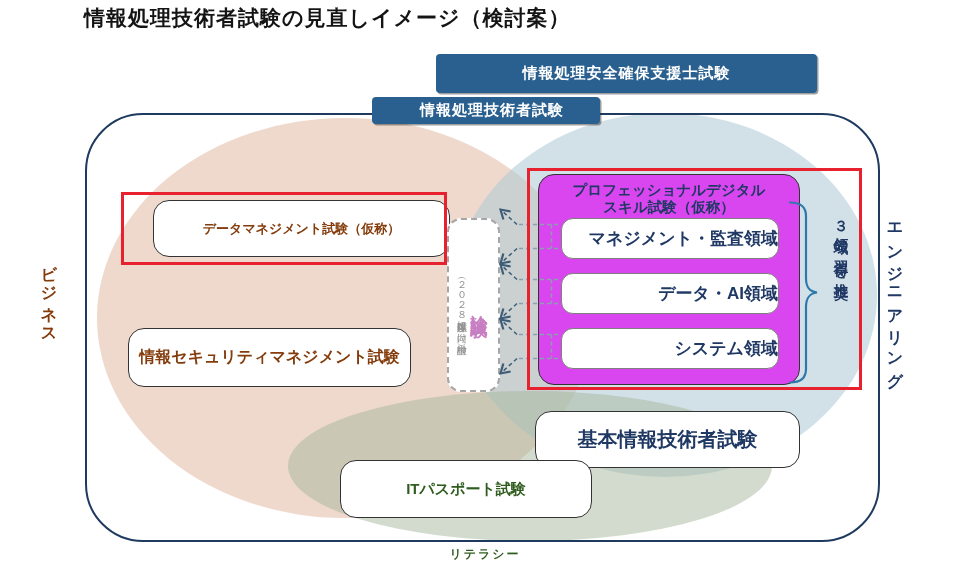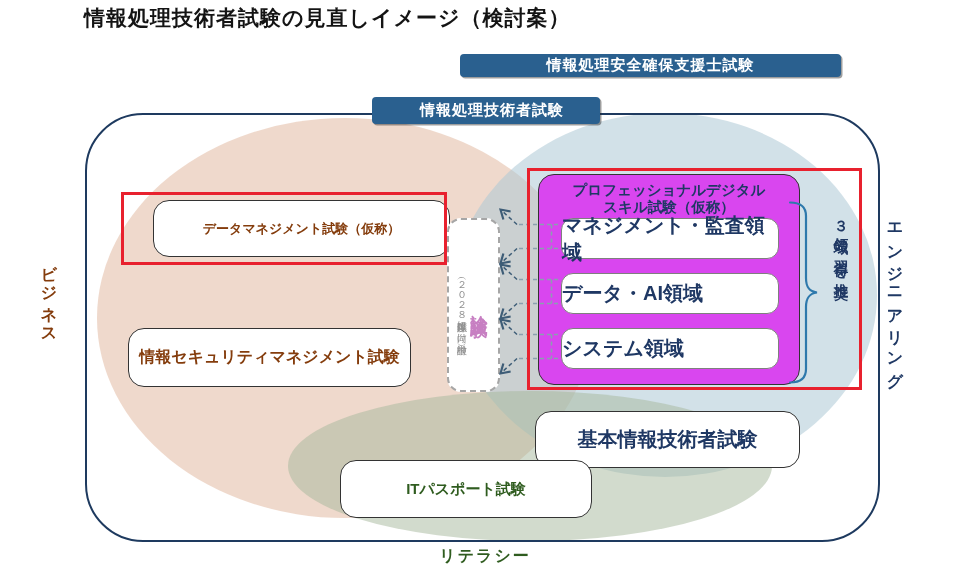--- a/index.html
+++ b/index.html
@@ -15,21 +15,21 @@
   }
   .abs{position:absolute;}
   .title{
     left:84px;top:4px;font-size:21px;font-weight:bold;color:#141414;letter-spacing:1px;z-index:7;
   }
   .banner{
     background:var(--banner-blue);color:#fff;font-weight:bold;font-size:15px;
     display:flex;align-items:center;justify-content:center;border-radius:4px;
     box-shadow:1.5px 1.5px 0 rgba(40,40,40,.45);z-index:6;letter-spacing:1px;
   }
-  .banner-top{left:460px;top:54px;width:381px;height:23px;}
+  .banner-top{left:436px;top:54px;width:381px;height:39px;}
   .banner-mid{left:372px;top:97px;width:216px;height:27px;padding-left:12px;}
   .venn-rect{
     left:85px;top:113px;width:795px;height:429px;border:2.5px solid var(--rect-border);
     border-radius:58px;background:#fff;overflow:hidden;z-index:1;box-sizing:border-box;
   }
   .ellipse{position:absolute;border-radius:50%;}
   .el-business{left:10px;top:3px;width:496px;height:400px;background:var(--ellipse-business);opacity:.55;}
   .el-engineering{left:366px;top:-2px;width:424px;height:364px;background:var(--ellipse-engineering);opacity:.55;}
   .el-literacy{left:201px;top:276px;width:484px;height:150px;background:var(--ellipse-literacy);opacity:.5;}
   .exam-box{
@@ -48,36 +48,36 @@
   .pro-box{
     left:538px;top:174px;width:262px;height:211px;background:#d946ef;border:1.5px solid var(--outline-dark);
     border-radius:16px;z-index:3;box-sizing:border-box;
   }
   .pro-title{
     position:absolute;left:0;top:7px;width:100%;text-align:center;font-weight:bold;
     font-size:14.5px;line-height:1.18;color:var(--navy);
   }
   .area-box{
     position:absolute;left:22px;width:218px;height:41px;background:#fff;border:1.5px solid #7F7F7F;
-    border-radius:12px;display:flex;align-items:center;justify-content:flex-start;
-    font-weight:bold;font-size:20px;color:var(--navy);box-sizing:border-box;
+    border-radius:12px;display:flex;align-items:center;justify-content:flex-end;
+    font-weight:bold;font-size:17px;color:var(--navy);box-sizing:border-box;
   }
   .area-1{top:43px;} .area-2{top:98px;} .area-3{top:153px;}
   .essay-box{
     left:447px;top:218px;width:53px;height:174px;background:#fff;border:2px dashed #A6A6A6;
     border-radius:14px;z-index:3;box-sizing:border-box;
     display:flex;flex-direction:row;align-items:center;justify-content:center;gap:1px;padding:4px 0;
   }
   .vtext{writing-mode:vertical-rl;text-orientation:mixed;}
   .essay-note{font-size:10px;color:var(--note-gray);line-height:1;letter-spacing:0;}
   .essay-name{font-size:17px;font-weight:bold;color:var(--pink);letter-spacing:2px;}
   .axis{font-weight:bold;z-index:6;}
   .axis-business{left:38px;top:253px;font-size:16px;letter-spacing:3px;color:var(--brown);}
   .axis-engineering{left:884px;top:213px;font-size:16px;letter-spacing:3px;color:var(--navy);}
-  .axis-literacy{left:420px;top:546px;width:130px;text-align:center;font-size:16px;letter-spacing:2px;color:var(--green);}
+  .axis-literacy{left:420px;top:546px;width:130px;text-align:center;font-size:12px;letter-spacing:2px;color:var(--green);}
   .brace-note{left:831px;top:210px;font-size:14.5px;font-weight:600;letter-spacing:2px;color:var(--navy);z-index:4;}
   svg.overlay{position:absolute;left:0;top:0;z-index:4;pointer-events:none;}
   .stub{stroke:var(--arrow-slate);stroke-width:1.5;stroke-dasharray:4 3;fill:none;}
   .diag{stroke:var(--arrow-navy);stroke-width:1.5;stroke-dasharray:4 3;fill:none;}
   .ah-path{stroke:var(--arrow-navy);stroke-width:1.6;fill:none;}
   .brace{stroke:var(--brace-blue);stroke-width:2.2;fill:none;stroke-linecap:round;}
 </style>
 </head>
 <body>
 

